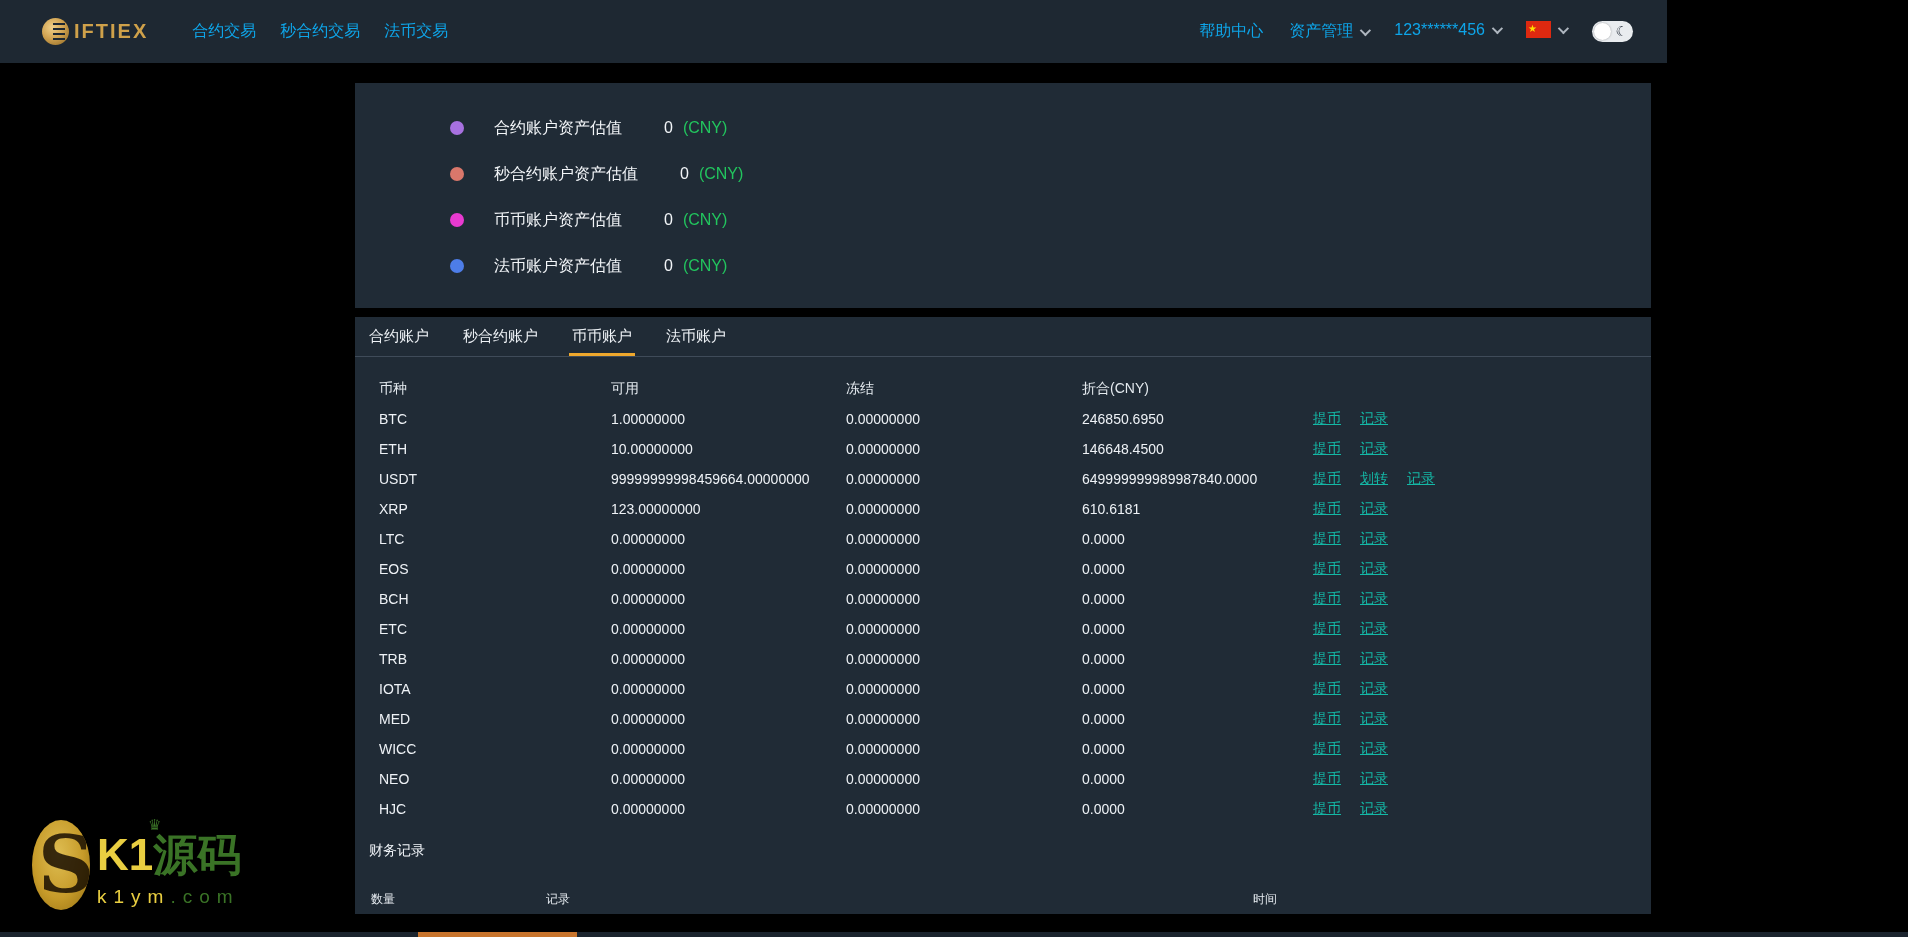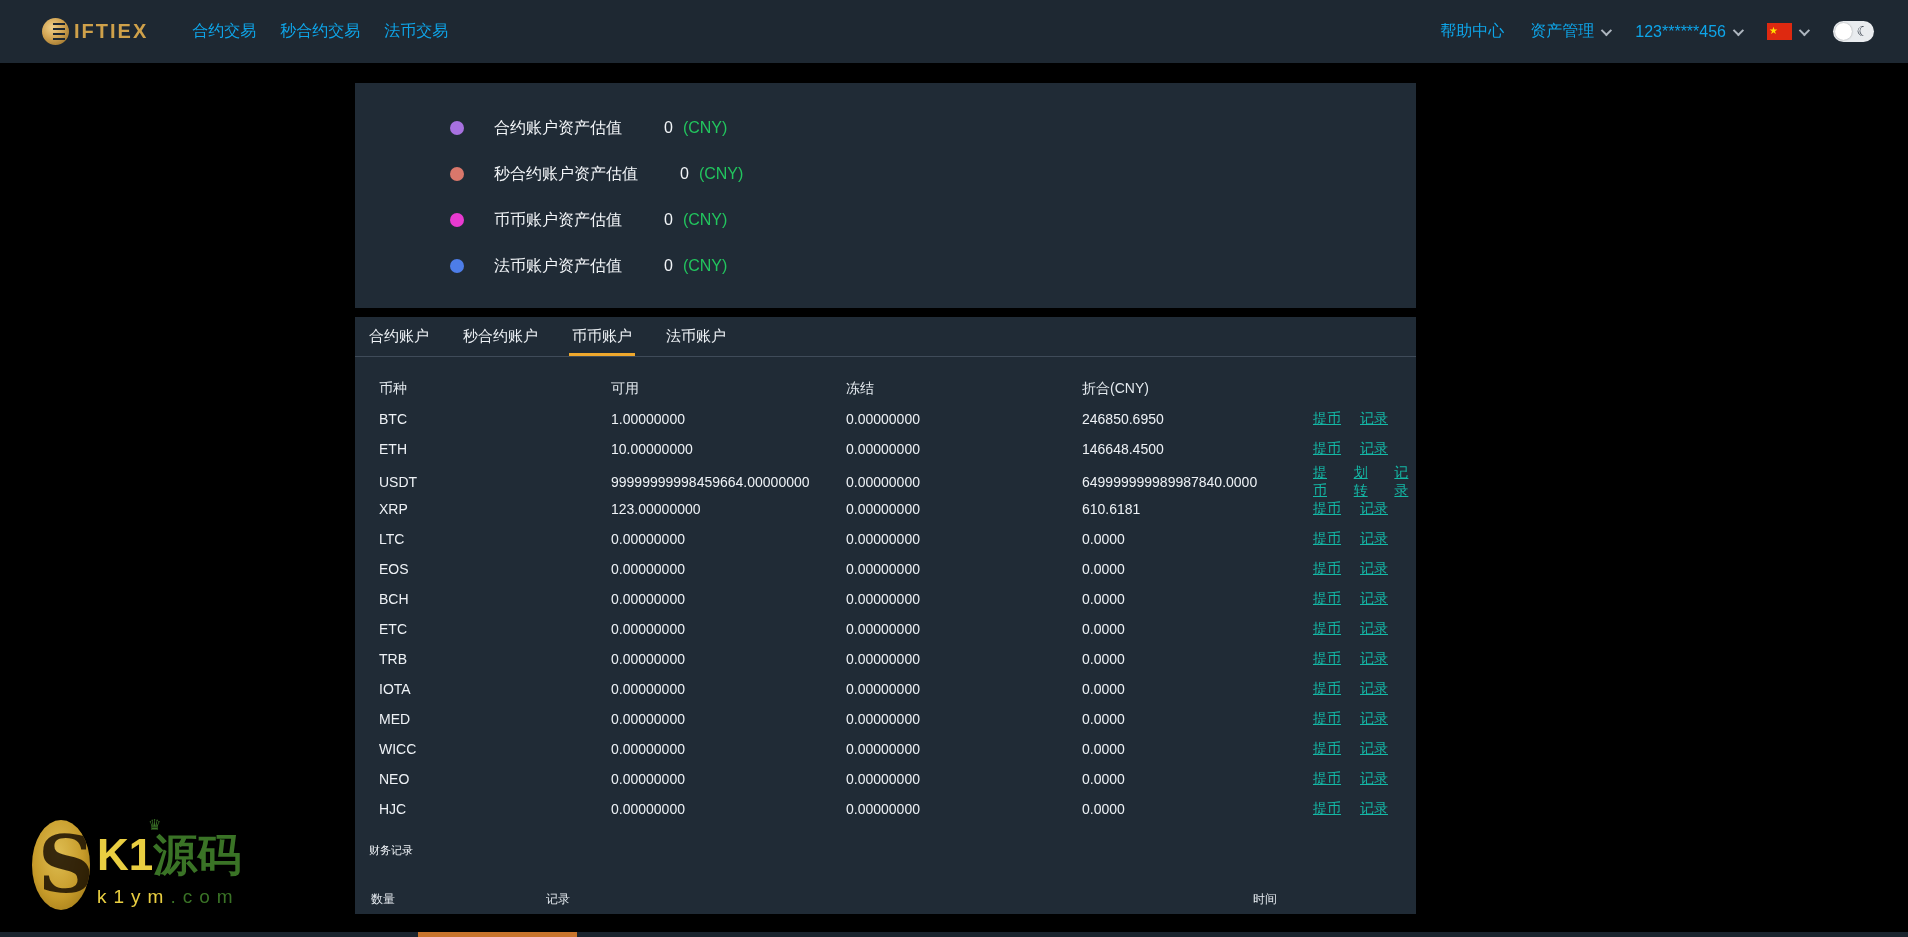--- a/index.html
+++ b/index.html
@@ -1,43 +1,43 @@
 <!DOCTYPE html>
 <html><head>
 <meta charset="utf-8">
 <style>
   * { margin:0; padding:0; box-sizing:border-box; }
   html,body { width:1908px; height:937px; background:#000; overflow:hidden;
     font-family:"Liberation Sans","DejaVu Sans",sans-serif; color:#eef2f6; }
 
   
-  .navbar { position:absolute; left:0; top:0; width:1908px; height:63px;
+  .navbar { position:absolute; left:0; top:0; width:1667px; height:63px;
     background:#1e2832; display:flex; align-items:center; }
   .brand { display:flex; align-items:center; margin-left:42px; }
   .coin { width:27px; height:27px; border-radius:50%;
     background:radial-gradient(circle at 38% 35%, #f0d08a 0%, #d2a452 45%, #8a6420 100%);
     position:relative; overflow:hidden; }
   .coin::after { content:""; position:absolute; left:11px; top:5px; width:12px; height:17px;
     background:repeating-linear-gradient(#1e2832 0 2px, transparent 2px 5px); }
   .brand-text { color:#cfa14a; font-size:20px; font-weight:bold; letter-spacing:2px; margin-left:5px; }
   .nav-items { display:flex; gap:24px; margin-left:44px; }
   .nav-item { color:#0ea5e9; font-size:16px; cursor:pointer; }
-  .nav-right { margin-left:auto; display:flex; align-items:center; gap:26px; padding-right:34px; }
+  .nav-right { margin-left:auto; display:flex; align-items:flex-start; gap:26px; padding-right:34px; }
   .nav-right .nav-item { display:flex; align-items:center; gap:7px; }
   .chev { width:8px; height:8px; border-right:2px solid #aeb6bf; border-bottom:2px solid #aeb6bf;
     transform:rotate(45deg) translateY(-2px); display:inline-block; }
   .flag { width:25px; height:17px; background:#de2910; position:relative; display:inline-block; }
   .flag::before { content:"★"; position:absolute; left:2px; top:-1px; color:#ffde00; font-size:10px; line-height:17px; }
   .toggle { width:41px; height:21px; border-radius:11px; background:#e9ecef; position:relative; cursor:pointer; }
   .toggle .knob { position:absolute; left:2px; top:2px; width:17px; height:17px; border-radius:50%;
     background:#fff; box-shadow:0 0 2px rgba(0,0,0,.35); }
   .toggle .moon { position:absolute; right:5px; top:1px; color:#2b3440; font-size:14px; line-height:19px; }
 
   
-  .content { position:absolute; left:355px; top:83px; width:1061px; }
+  .content { position:absolute; left:355px; top:83px; width:1296px; }
   .panel { background:#202b36; }
 
   
   .summary-panel { height:225px; padding-top:22px; }
   .summary-row { height:46px; display:flex; align-items:center; font-size:16px; }
   .dot { width:14px; height:14px; border-radius:50%; margin-left:95px; flex:0 0 auto; }
   .summary-label { margin-left:30px; color:#f2f5f8; }
   .summary-value { margin-left:42px; color:#f2f5f8; }
   .summary-unit { margin-left:10px; color:#22c55e; }
 
@@ -48,21 +48,21 @@
   .tab { font-size:15px; color:#eef2f6; cursor:pointer; height:40px; line-height:40px; position:relative; }
   .tab.active::after { content:""; position:absolute; left:-3px; right:-3px; bottom:0; height:3px; background:#efa82d; }
 
   .wtable { padding-top:17px;padding-left:10px; }
   .wrow { display:grid; grid-template-columns:232px 235px 236px 231px 1fr;
     padding-left:14px; height:30px; align-items:center; font-size:14px; }
   .wrow.header { color:#e4eaef; }
   .actions { display:flex; gap:19px; }
   .link { color:#14b8a6; text-decoration:underline; font-size:14px; cursor:pointer; }
 
-  .finance-title { margin:14px 0 0 14px; font-size:11px; height:24px; line-height:24px; color:#f0f4f8; }
+  .finance-title { margin:14px 0 0 14px; font-size:14px; height:24px; line-height:24px; color:#f0f4f8; }
   .frow { margin-top:22px; display:grid; grid-template-columns:175px 707px 1fr;
     padding-left:16px; height:30px; align-items:center; font-size:12px; color:#e4eaef; }
 
   
   .bottom-bar { position:absolute; left:0; bottom:0; width:1908px; height:5px; background:#1b242e; }
   .bottom-bar .accent { position:absolute; left:418px; top:0; width:159px; height:5px; background:#c8742c; }
 
   
   .watermark { position:absolute; left:30px; top:818px; width:230px; opacity:.92; }
   .egg { position:absolute; left:2px; top:2px; width:58px; height:90px; border-radius:50%;

